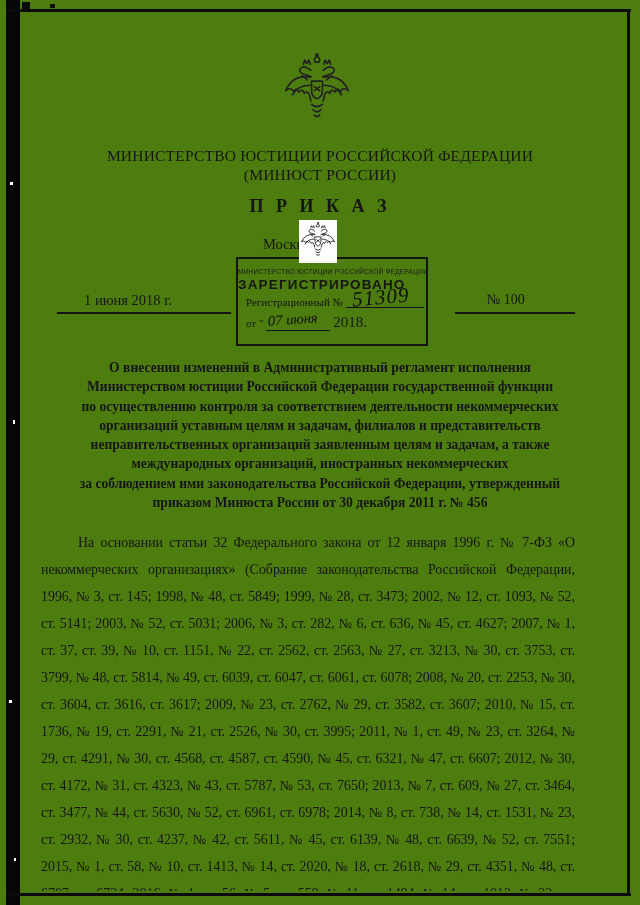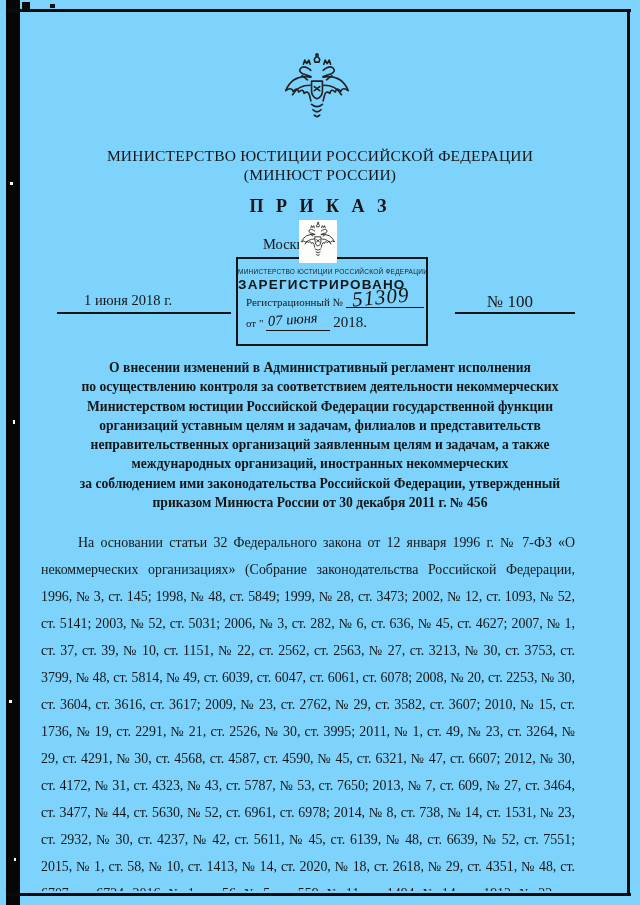--- a/index.html
+++ b/index.html
@@ -1,21 +1,21 @@
 <!DOCTYPE html>
 <html><head>
 <meta charset="utf-8">
 <style>
   * { margin:0; padding:0; box-sizing:border-box; }
   html,body { background:#d9d9d9; }
   body { font-family:"Liberation Serif", serif; }
 
   .page {
     position:relative; width:640px; height:905px; margin:0 auto;
-    background:#7dd3fc; color:#161616; overflow:hidden;
+    background:#4d7c0f; color:#161616; overflow:hidden;
   }
 
   
   .edge-left { position:absolute; left:6px; top:0; width:14px; height:905px; background:#060606; z-index:6; }
   .bd { position:absolute; background:#0b0b0b; z-index:6; }
   .bd.top    { left:6px;   top:9px;   width:625px; height:3px; }
   .bd.right  { left:627px; top:9px;   width:3px;   height:887px; }
   .bd.bottom { left:6px;   top:893px; width:625px; height:3px; }
   .speck { position:absolute; background:#0b0b0b; z-index:7; }
   .speck-w { position:absolute; background:#fdfdfc; z-index:7; }
@@ -74,21 +74,21 @@
     position:absolute; left:2px; top:-8px; font-size:14.5px;
     transform:rotate(-4deg); white-space:nowrap;
   }
   .date-year { font-size:15px; }
 
   
   .order-date { position:absolute; left:84px; top:292px; font-size:14.5px; z-index:2; }
   .rule { position:absolute; height:1.6px; background:#141414; z-index:2; }
   .rule-date { left:57px;  top:312px; width:174px; }
   .rule-num  { left:455px; top:312px; width:120px; }
-  .order-number { position:absolute; left:487px; top:292px; font-size:17px; z-index:2; }
+  .order-number { position:absolute; left:487px; top:292px; font-size:14px; z-index:2; }
 
   
   .order-title {
     position:absolute; left:50px; top:358px; width:540px; text-align:center;
     font-weight:700; font-size:13.6px; line-height:19.3px; z-index:1;
   }
 
   
   .order-body {
     position:absolute; left:41px; top:529px; width:534px; height:362px;
@@ -170,22 +170,22 @@
   <div class="order-date">1 июня 2018 г.</div>
   <div class="rule rule-date"></div>
   <div class="order-number">
     <span>№</span>
     <span>100</span>
   </div>
   <div class="rule rule-num"></div>
 
   <div class="order-title">
     <div>О внесении изменений в Административный регламент исполнения</div>
+    <div>Министерством юстиции Российской Федерации государственной функции</div>
     <div>по осуществлению контроля за соответствием деятельности некоммерческих</div>
-    <div>Министерством юстиции Российской Федерации государственной функции</div>
     <div>организаций уставным целям и задачам, филиалов и представительств</div>
     <div>неправительственных организаций заявленным целям и задачам, а также</div>
     <div>международных организаций, иностранных некоммерческих</div>
     <div>за соблюдением ими законодательства Российской Федерации, утвержденный</div>
     <div>приказом Минюста России от 30 декабря 2011 г. № 456</div>
   </div>
 
   <div class="order-body">На основании статьи 32 Федерального закона от 12 января 1996 г. № 7-ФЗ «О некоммерческих организациях» (Собрание законодательства Российской Федерации, 1996, № 3, ст. 145; 1998, № 48, ст. 5849; 1999, № 28, ст. 3473; 2002, № 12, ст. 1093, № 52, ст. 5141; 2003, № 52, ст. 5031; 2006, № 3, ст. 282, № 6, ст. 636, № 45, ст. 4627; 2007, № 1, ст. 37, ст. 39, № 10, ст. 1151, № 22, ст. 2562, ст. 2563, № 27, ст. 3213, № 30, ст. 3753, ст. 3799, № 48, ст. 5814, № 49, ст. 6039, ст. 6047, ст. 6061, ст. 6078; 2008, № 20, ст. 2253, № 30, ст. 3604, ст. 3616, ст. 3617; 2009, № 23, ст. 2762, № 29, ст. 3582, ст. 3607; 2010, № 15, ст. 1736, № 19, ст. 2291, № 21, ст. 2526, № 30, ст. 3995; 2011, № 1, ст. 49, № 23, ст. 3264, № 29, ст. 4291, № 30, ст. 4568, ст. 4587, ст. 4590, № 45, ст. 6321, № 47, ст. 6607; 2012, № 30, ст. 4172, № 31, ст. 4323, № 43, ст. 5787, № 53, ст. 7650; 2013, № 7, ст. 609, № 27, ст. 3464, ст. 3477, № 44, ст. 5630, № 52, ст. 6961, ст. 6978; 2014, № 8, ст. 738, № 14, ст. 1531, № 23, ст. 2932, № 30, ст. 4237, № 42, ст. 5611, № 45, ст. 6139, № 48, ст. 6639, № 52, ст. 7551; 2015, № 1, ст. 58, № 10, ст. 1413, № 14, ст. 2020, № 18, ст. 2618, № 29, ст. 4351, № 48, ст. 6707, ст. 6724; 2016, № 1, ст. 56, № 5, ст. 559, № 11, ст. 1494, № 14, ст. 1912, № 22, ст. 3097, № 23, ст. 3303, № 27, ст. 4169, ст. 4219, ст. 4220, ст. 4305, № 52, ст. 7498;</div>
 
 </div>

